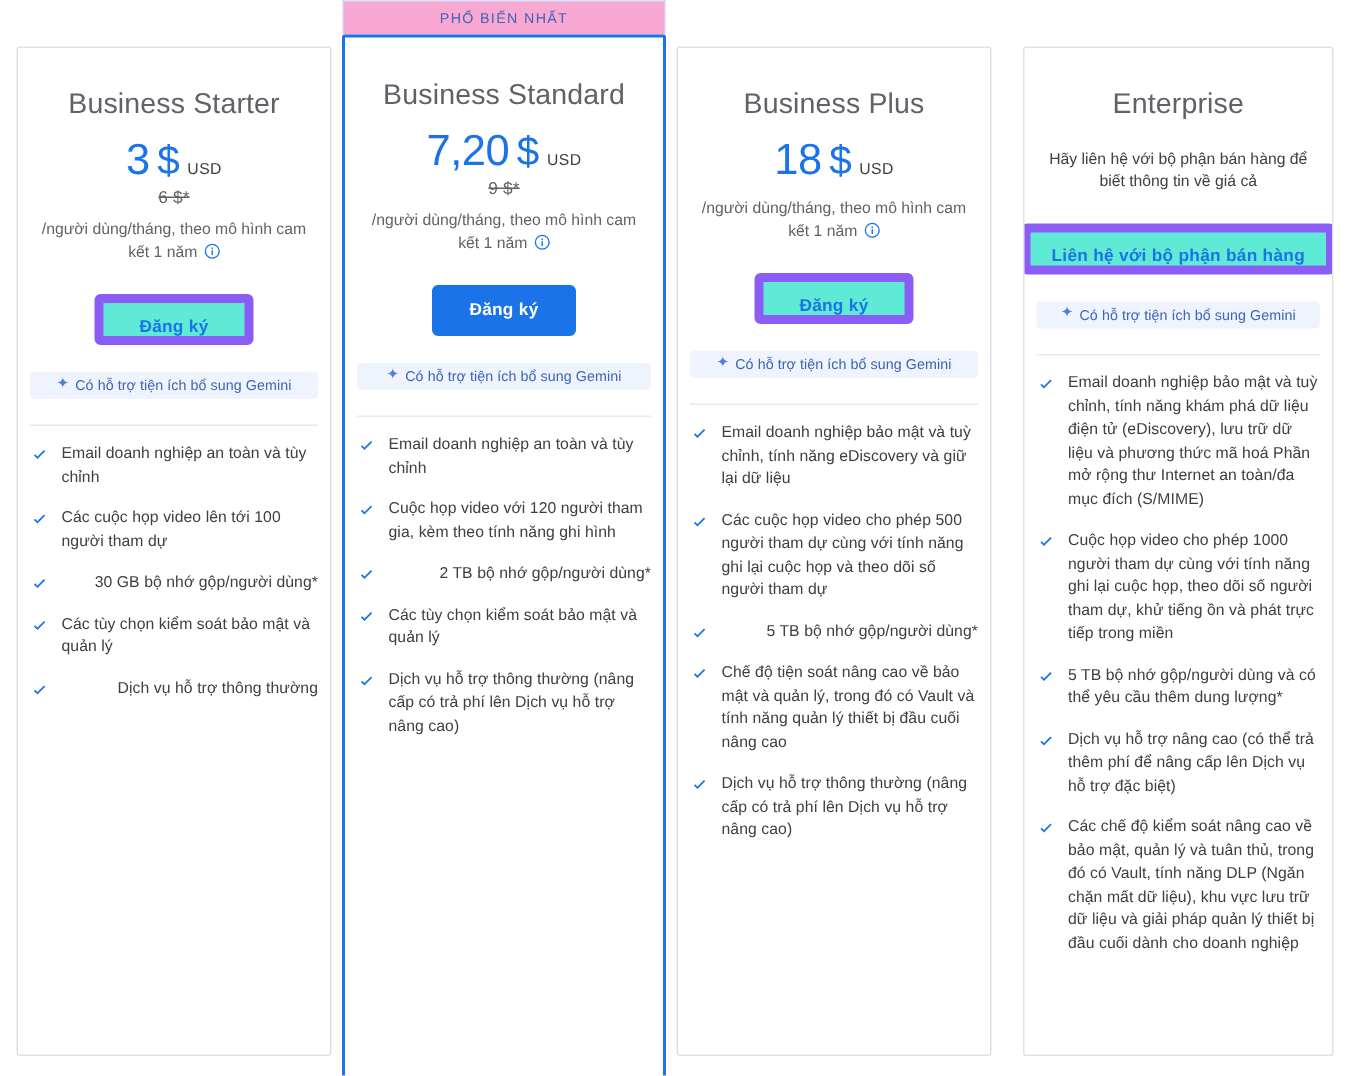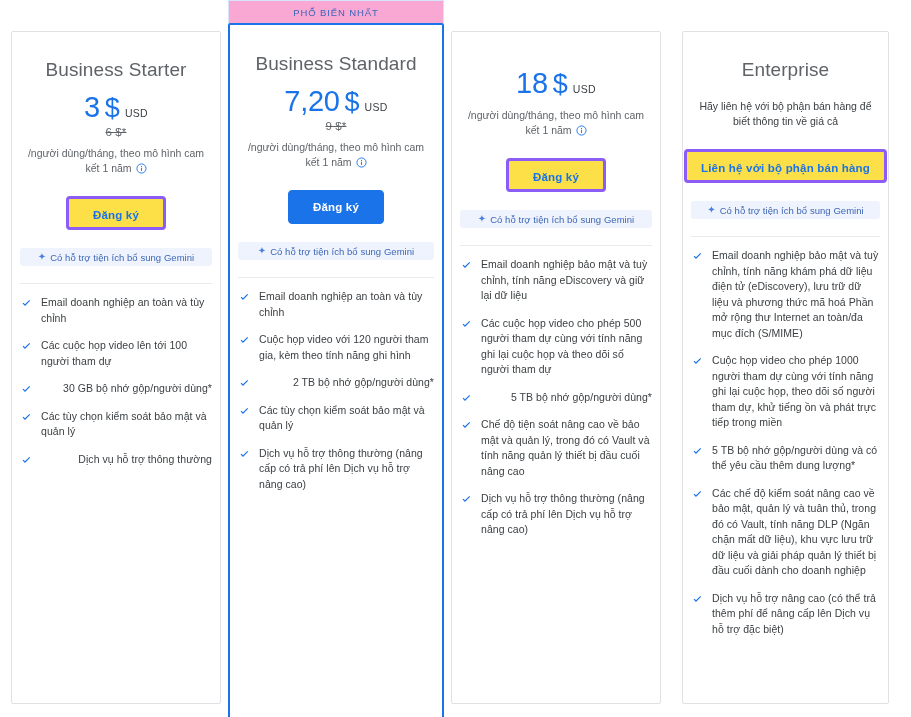--- a/index.html
+++ b/index.html
@@ -129,23 +129,23 @@
   }
   .card.highlight .btn-row { margin-top: 20px; }
 
   .btn {
     font-family: "Liberation Sans", "DejaVu Sans", sans-serif;
     font-size: 11.5px;
     font-weight: 700;
     letter-spacing: 0.2px;
     border-radius: 4px;
     cursor: pointer;
-    background: #fde047;
+    background: #5eead4;
     color: #1a73e8;
-    border: 3px solid #8b5cf6;
+    border: 6px solid #8b5cf6;
     height: 34px;
     padding: 0 24px;
     line-height: 32px;
     white-space: nowrap;
   }
   .btn.primary {
     background: #1a73e8;
     color: #ffffff;
     border: 1px solid #1a73e8;
   }
@@ -318,20 +318,21 @@
                 <path d="M9.2 16.6 4.8 12.2l1.5-1.5 2.9 2.9 8-8 1.5 1.5z" fill="#1a73e8"></path>
               </svg>
               <span class="feature-text">Dịch vụ hỗ trợ thông thường (nâng cấp có trả phí lên Dịch vụ hỗ trợ nâng cao)</span>
             </li>
           </ul>
         </div>
       </div>
       <div class="card-slot slot-3">
         <div class="card">
           <div class="card-head">
+            <div class="plan-name">Business Plus</div>
             <div class="price-row">
               <span class="price-amount">18</span>
               <span class="price-currency-sym">$</span>
               <span class="price-currency-code">USD</span>
             </div>
             <div class="price-note"><span>/người dùng/tháng, theo mô hình cam kết 1 năm</span> <svg class="info-icon" width="11" height="11" viewBox="0 0 24 24" xmlns="http://www.w3.org/2000/svg">
                 <circle cx="12" cy="12" r="10" fill="none" stroke="#1a73e8" stroke-width="2"></circle>
                 <rect x="11" y="10.5" width="2" height="7" fill="#1a73e8"></rect>
                 <rect x="11" y="6.5" width="2" height="2.5" fill="#1a73e8"></rect>
               </svg></div>
@@ -408,25 +409,25 @@
             <li class="feature">
               <svg class="check" viewBox="0 0 24 24" fill="none" xmlns="http://www.w3.org/2000/svg">
                 <path d="M9.2 16.6 4.8 12.2l1.5-1.5 2.9 2.9 8-8 1.5 1.5z" fill="#1a73e8"></path>
               </svg>
               <span class="feature-text">5 TB bộ nhớ gộp/người dùng và có thể yêu cầu thêm dung lượng*</span>
             </li>
             <li class="feature">
               <svg class="check" viewBox="0 0 24 24" fill="none" xmlns="http://www.w3.org/2000/svg">
                 <path d="M9.2 16.6 4.8 12.2l1.5-1.5 2.9 2.9 8-8 1.5 1.5z" fill="#1a73e8"></path>
               </svg>
+              <span class="feature-text">Dịch vụ hỗ trợ nâng cao (có thể trả thêm phí để nâng cấp lên Dịch vụ hỗ trợ đặc biệt)</span>
+            </li>
+            <li class="feature">
+              <svg class="check" viewBox="0 0 24 24" fill="none" xmlns="http://www.w3.org/2000/svg">
+                <path d="M9.2 16.6 4.8 12.2l1.5-1.5 2.9 2.9 8-8 1.5 1.5z" fill="#1a73e8"></path>
+              </svg>
               <span class="feature-text">Các chế độ kiểm soát nâng cao về bảo mật, quản lý và tuân thủ, trong đó có Vault, tính năng DLP (Ngăn chặn mất dữ liệu), khu vực lưu trữ dữ liệu và giải pháp quản lý thiết bị đầu cuối dành cho doanh nghiệp</span>
-            </li>
-            <li class="feature">
-              <svg class="check" viewBox="0 0 24 24" fill="none" xmlns="http://www.w3.org/2000/svg">
-                <path d="M9.2 16.6 4.8 12.2l1.5-1.5 2.9 2.9 8-8 1.5 1.5z" fill="#1a73e8"></path>
-              </svg>
-              <span class="feature-text">Dịch vụ hỗ trợ nâng cao (có thể trả thêm phí để nâng cấp lên Dịch vụ hỗ trợ đặc biệt)</span>
             </li>
           </ul>
         </div>
       </div>
     </div>
 </div>
 
 </body></html>

